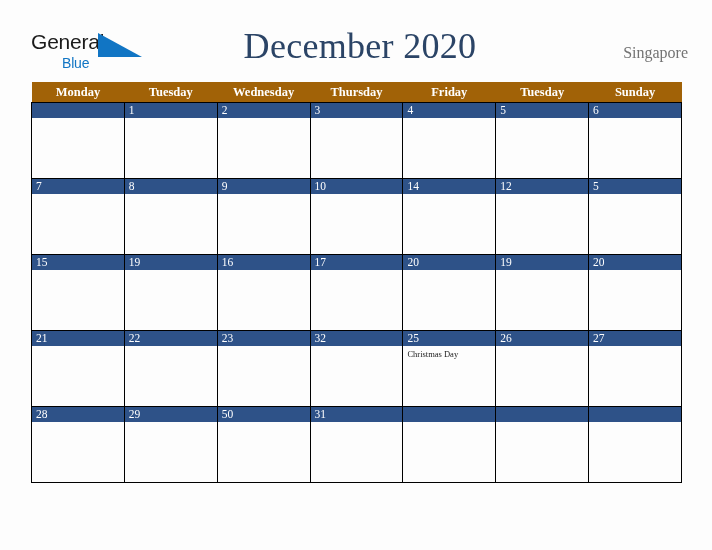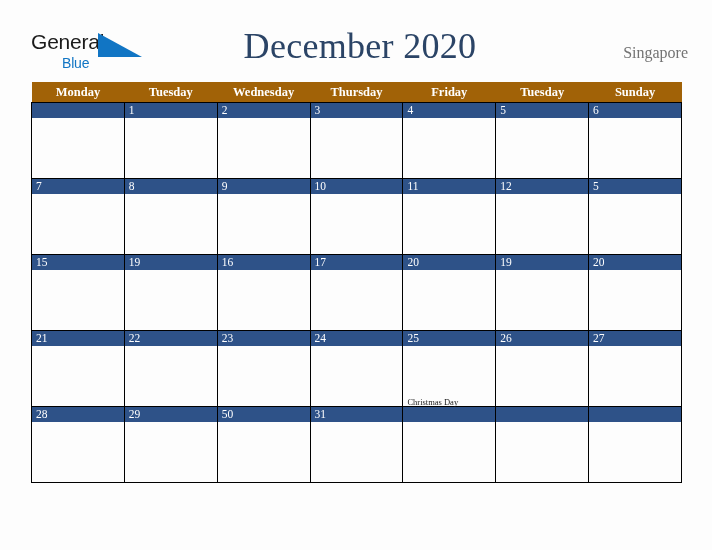--- a/index.html
+++ b/index.html
@@ -119,21 +119,20 @@
     line-height: 15px;
     color: #ffffff;
     font-family: "Liberation Serif", serif;
     font-size: 11.5px;
     padding-left: 4px;
     overflow: hidden;
     white-space: nowrap;
   }
   .events {
     padding: 3px 4px 0 4px;
-    margin-top: 48px;
   }
   .event {
     font-family: "Liberation Serif", serif;
     font-size: 8.5px;
     color: #1b1b1b;
     line-height: 11px;
     white-space: nowrap;
     overflow: hidden;
   }
 </style>
@@ -235,21 +234,21 @@
           </div>
         </td>
         <td>
           <div class="cell-inner">
             <div class="date-band">10</div>
             <div class="events"></div>
           </div>
         </td>
         <td>
           <div class="cell-inner">
-            <div class="date-band">11</div>
+            <div class="date-band">14</div>
             <div class="events"></div>
           </div>
         </td>
         <td>
           <div class="cell-inner">
             <div class="date-band">12</div>
             <div class="events"></div>
           </div>
         </td>
         <td>
@@ -317,21 +316,21 @@
           </div>
         </td>
         <td>
           <div class="cell-inner">
             <div class="date-band">23</div>
             <div class="events"></div>
           </div>
         </td>
         <td>
           <div class="cell-inner">
-            <div class="date-band">24</div>
+            <div class="date-band">32</div>
             <div class="events"></div>
           </div>
         </td>
         <td>
           <div class="cell-inner">
             <div class="date-band">25</div>
             <div class="events">
               <div class="event">Christmas Day</div>
             </div>
           </div>

